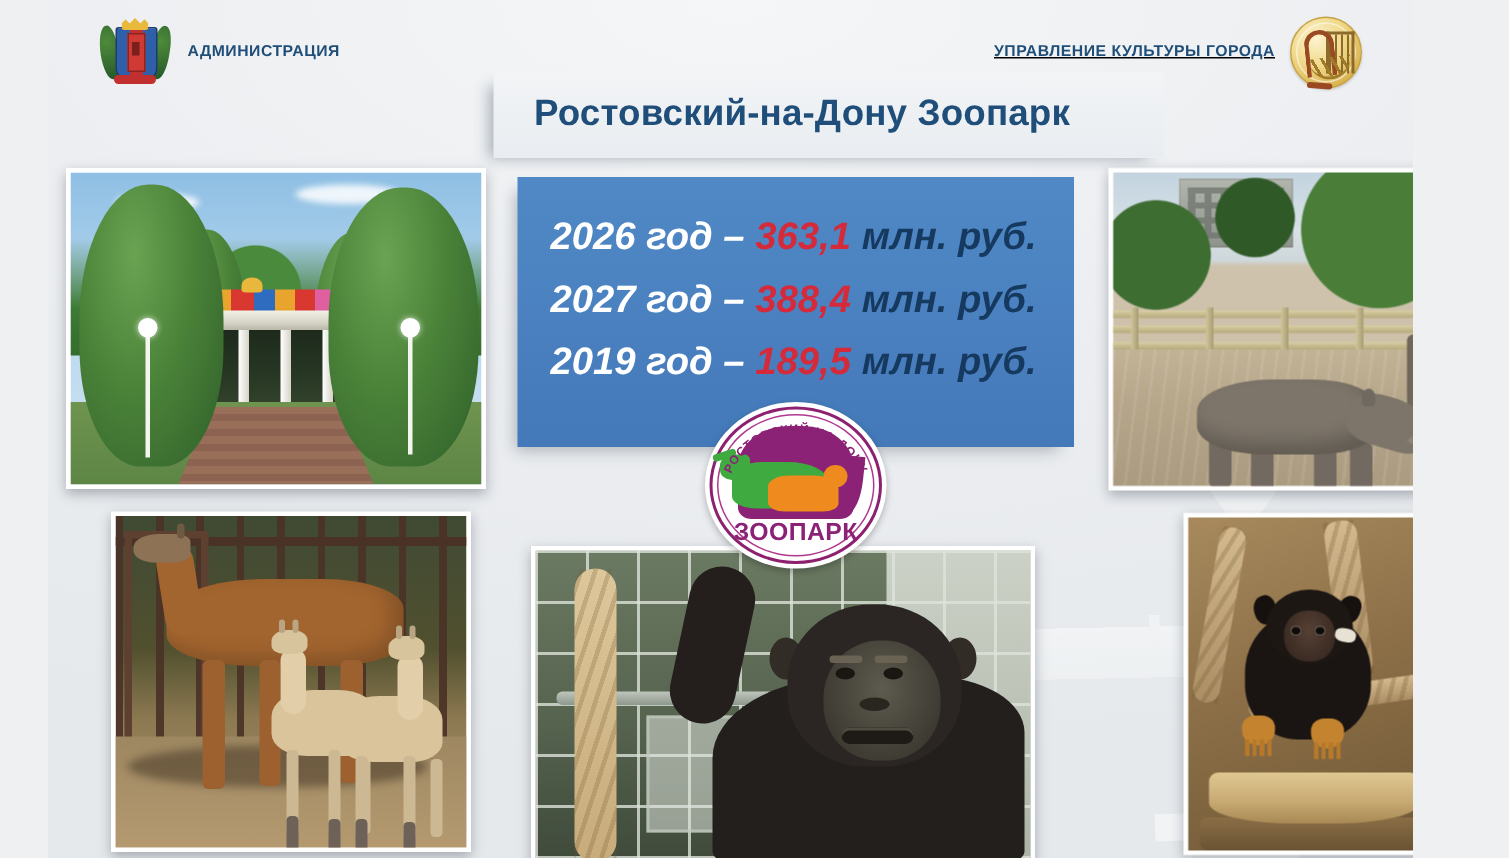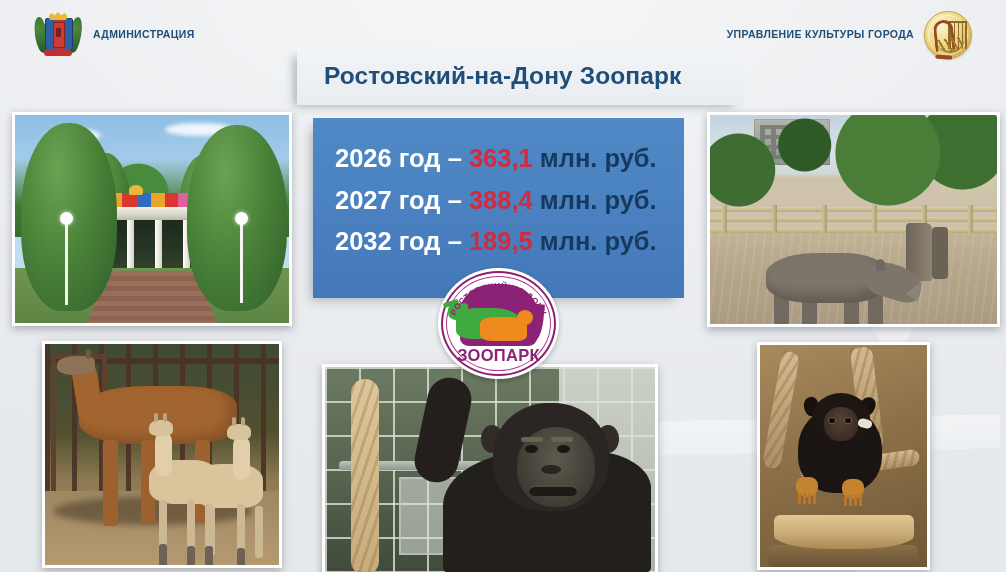--- a/index.html
+++ b/index.html
@@ -1,40 +1,41 @@
 <!DOCTYPE html>
 <html><head>
 <meta charset="utf-8">
 <style>
   html,body{margin:0;padding:0;}
   body{
     width:1006px;height:572px;overflow:hidden;
     font-family:"Liberation Sans", sans-serif;
     background:#eef0f2;
   }
-  .stage{position:relative;width:1006px;height:572px;overflow:hidden;
+  .stage{position:relative;width:910px;height:572px;overflow:hidden;
     background:
       radial-gradient(120% 90% at 50% 0%, #f4f6f7 0%, #eceef1 45%, #e6e9ec 100%);
+    margin-left: 32px;
   }
   
   .watermark{position:absolute;right:36px;bottom:0;width:150px;height:300px;opacity:.55;pointer-events:none;}
   .wm-band{position:absolute;left:-380px;bottom:118px;width:560px;height:34px;
     background:linear-gradient(180deg,#ffffff 0%,#f7f9fa 100%);opacity:.75;transform:rotate(-1.2deg);}
   .wm-col{position:absolute;left:62px;bottom:10px;width:22px;height:250px;background:#fafbfc;}
   .wm-top{position:absolute;left:30px;bottom:228px;width:86px;height:46px;
     background:#fafbfc;clip-path:polygon(0 0,100% 0,62% 100%,38% 100%);}
   .wm-base{position:absolute;left:36px;bottom:0;width:74px;height:26px;background:#f8fafb;}
   .wm-base2{position:absolute;left:14px;bottom:12px;width:54px;height:18px;background:#fbfcfd;transform:rotate(-2deg);}
   .wm-tick{position:absolute;left:68px;width:10px;height:3px;background:#e9edf0;}
   .wm-n1{position:absolute;left:10px;bottom:138px;width:7px;height:24px;background:#f6f8fa;}
   .wm-n2{position:absolute;left:104px;bottom:142px;width:7px;height:22px;background:#f6f8fa;}
 
   
   .hdr-left{position:absolute;left:34px;top:11px;display:flex;align-items:center;gap:11px;}
-  .hdr-right{position:absolute;right:34px;top:11px;display:flex;align-items:center;gap:10px;}
+  .hdr-right{position:absolute;right:34px;top:11px;display:flex;align-items:center;gap:10px;text-decoration:underline;}
   .hdr-text{font-size:10.5px;font-weight:bold;letter-spacing:.35px;color:#1f4e79;line-height:1.45;}
   .hdr-text.r{text-align:right;}
 
   
   .coa{position:relative;width:48px;height:47px;}
   .coa-shield{position:absolute;left:11px;top:7px;width:26px;height:33px;
     background:linear-gradient(90deg,#2f5fa8 0%,#2f5fa8 33%,#c43030 33%,#c43030 66%,#2f5fa8 66%,#2f5fa8 100%);
     border-radius:2px 2px 7px 7px;border:1px solid #1c3c6e;}
   .coa-tower{position:absolute;left:19px;top:11px;width:10px;height:24px;background:#cf3a35;border:1px solid #8d2420;}
   .coa-tower:before{content:"";position:absolute;left:2px;top:5px;width:5px;height:9px;background:#7a1f1c;}
@@ -64,21 +65,21 @@
   
   .title-bar{position:absolute;left:297px;top:48px;width:447px;height:57px;
     background:linear-gradient(180deg,#f2f4f6 0%,#e9edf1 100%);
     box-shadow:-7px 5px 9px -4px rgba(80,95,110,.45);text-align:right;}
   .title-bar span{position:absolute;left:27px;top:14px;font-size:24.5px;font-weight:bold;
     color:#1e4e79;letter-spacing:.1px;white-space:nowrap;}
 
   
   .figbox{position:absolute;left:313px;top:118px;width:371px;height:180px;
     background:linear-gradient(180deg,#5089c6 0%,#4a80bf 55%,#4379b8 100%);
-    box-shadow:-6px 6px 10px -4px rgba(70,85,100,.40);}
+    box-shadow:-6px 6px 10px -4px rgba(70,85,100,.40);font-style:italic;}
   .fig-rows{position:absolute;left:22px;top:24px;display:flex;flex-direction:column;gap:9px;}
   .fig-row{font-size:25.5px;font-weight:bold;white-space:nowrap;line-height:1.28;}
   .fig-year{color:#ffffff;}
   .fig-dash{color:#ffffff;}
   .fig-val{color:#d42a3a;}
   .fig-unit{color:#16395f;}
 
   
   .logo{position:absolute;left:438px;top:268px;width:121px;height:111px;z-index:6;}
   .logo-disc{position:absolute;inset:0;border-radius:50%;background:#ffffff;
@@ -324,21 +325,21 @@
         <span class="fig-val">363,1</span>
         <span class="fig-unit">млн. руб.</span>
       </div>
       <div class="fig-row">
         <span class="fig-year">2027 год</span>
         <span class="fig-dash">–</span>
         <span class="fig-val">388,4</span>
         <span class="fig-unit">млн. руб.</span>
       </div>
       <div class="fig-row">
-        <span class="fig-year">2032 год</span>
+        <span class="fig-year">2019 год</span>
         <span class="fig-dash">–</span>
         <span class="fig-val">189,5</span>
         <span class="fig-unit">млн. руб.</span>
       </div>
     </div>
   </div>
 
   <div class="logo">
     <div class="logo-disc"></div>
     <div class="logo-ring"></div>

